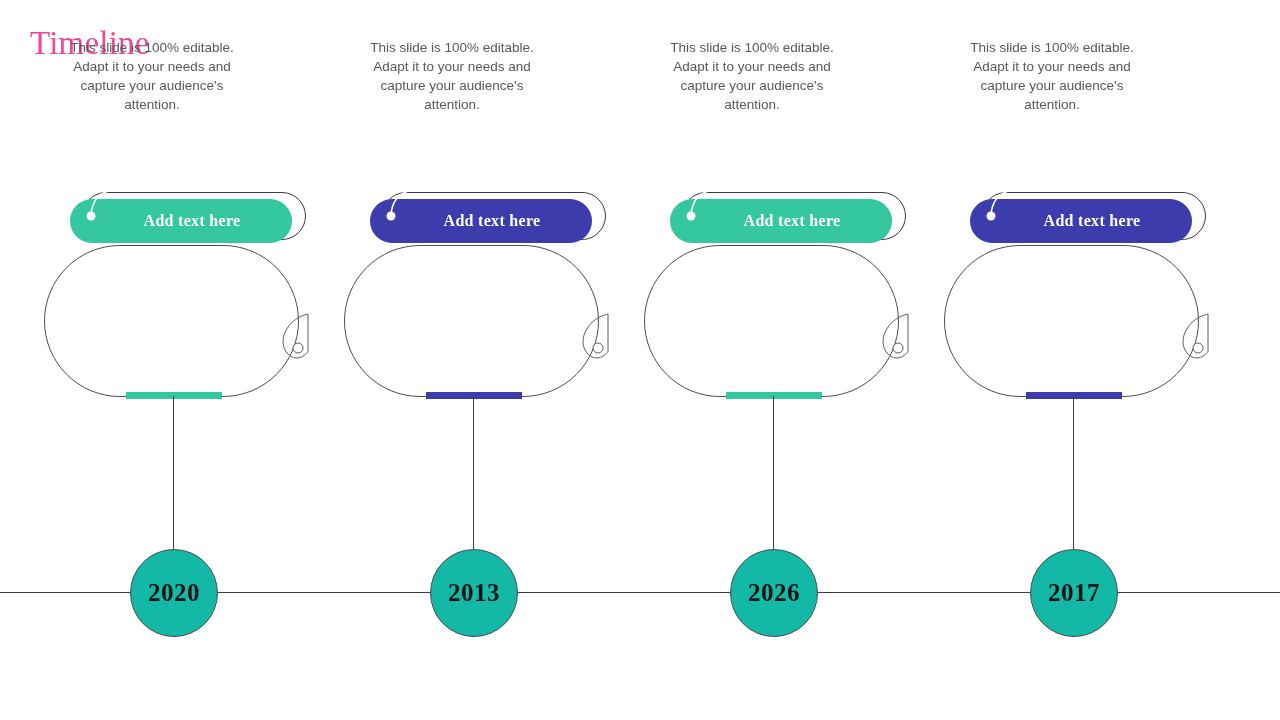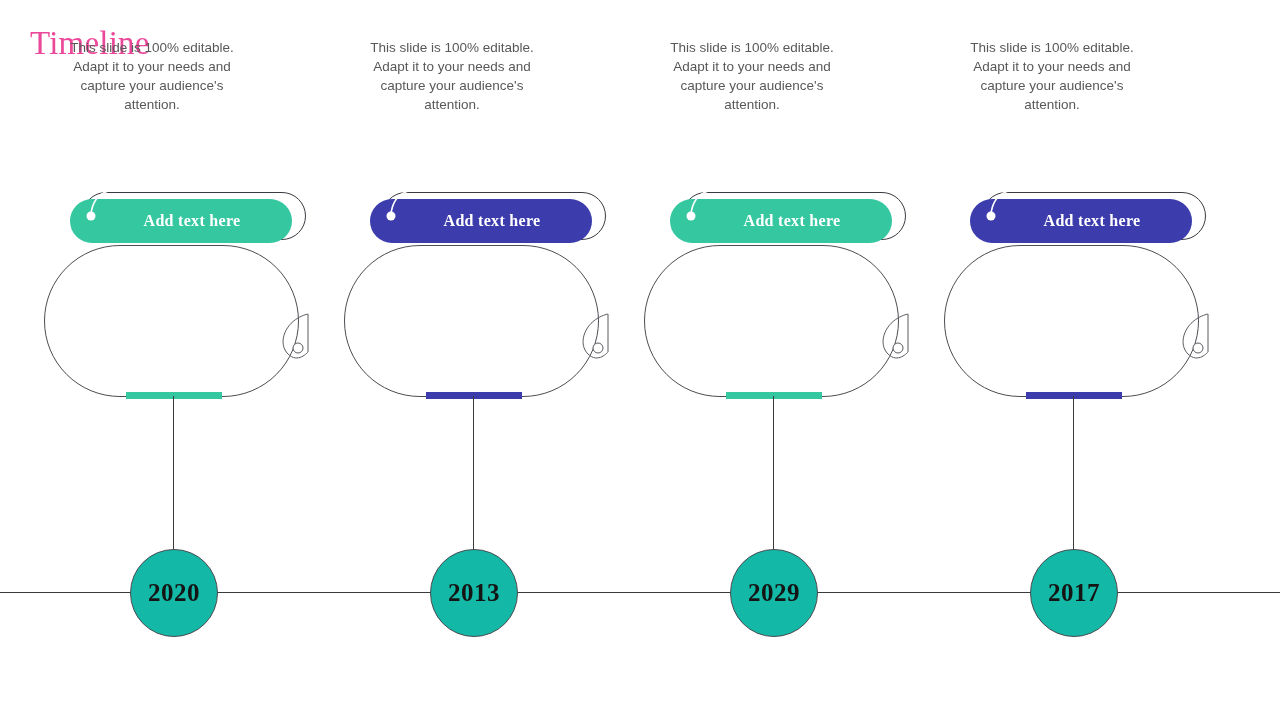--- a/index.html
+++ b/index.html
@@ -254,21 +254,21 @@
   <svg class="badge-hook" viewBox="0 0 90 60">
     <path d="M38 6 C26 10 22 20 21 29" fill="none" stroke="#ffffff" stroke-width="1.6"></path>
     <circle cx="21" cy="31" r="4.5" fill="#ffffff"></circle>
   </svg>
 
   <div class="accent-bar" style="background:#35c8a0"></div>
 
   <div class="connector"></div>
 
   <div class="year-circle">
-    <span class="year-label">2029</span>
+    <span class="year-label">2026</span>
   </div>
 </div>
 
 <div class="column col-3">
 
   <div class="card-body"></div>
 
   <div class="card-text">This slide is 100% editable. Adapt it to your needs and capture your audience's attention.</div>
 
   <svg class="pin-deco" viewBox="0 0 44 60">

